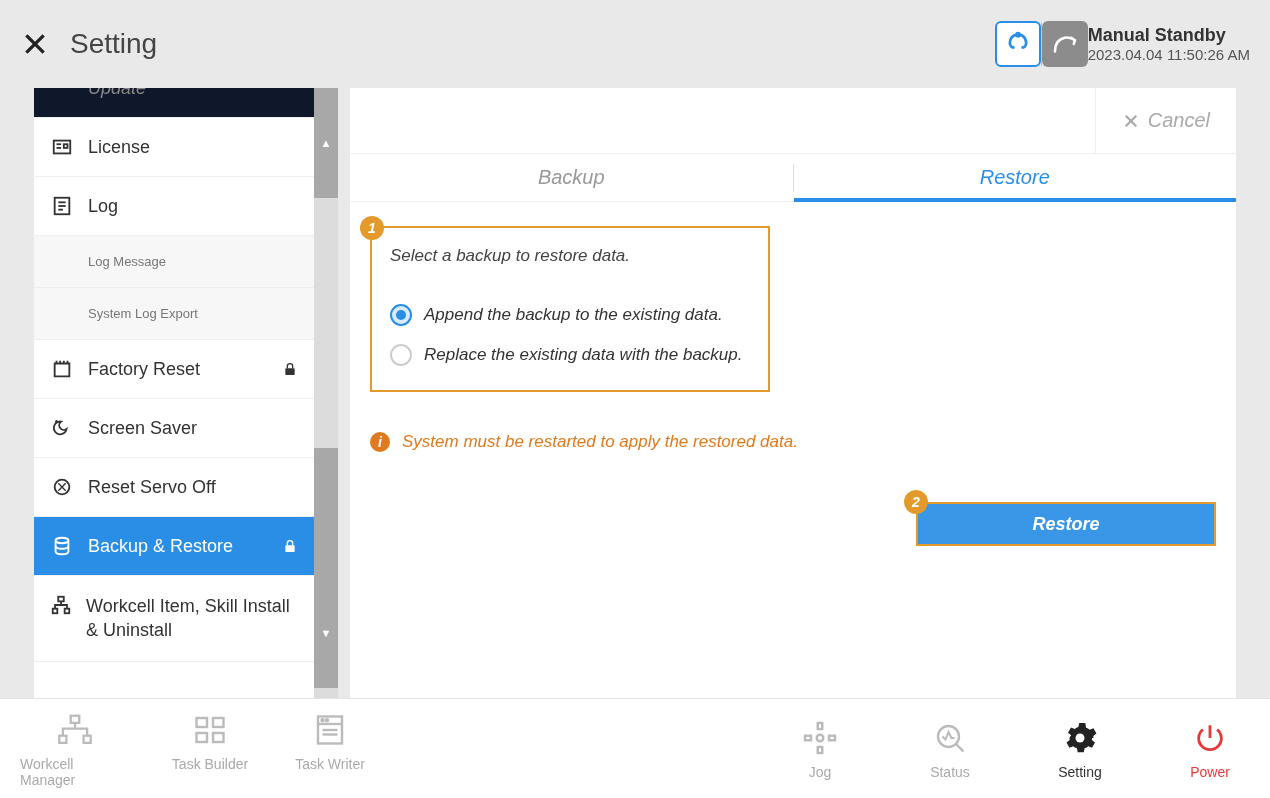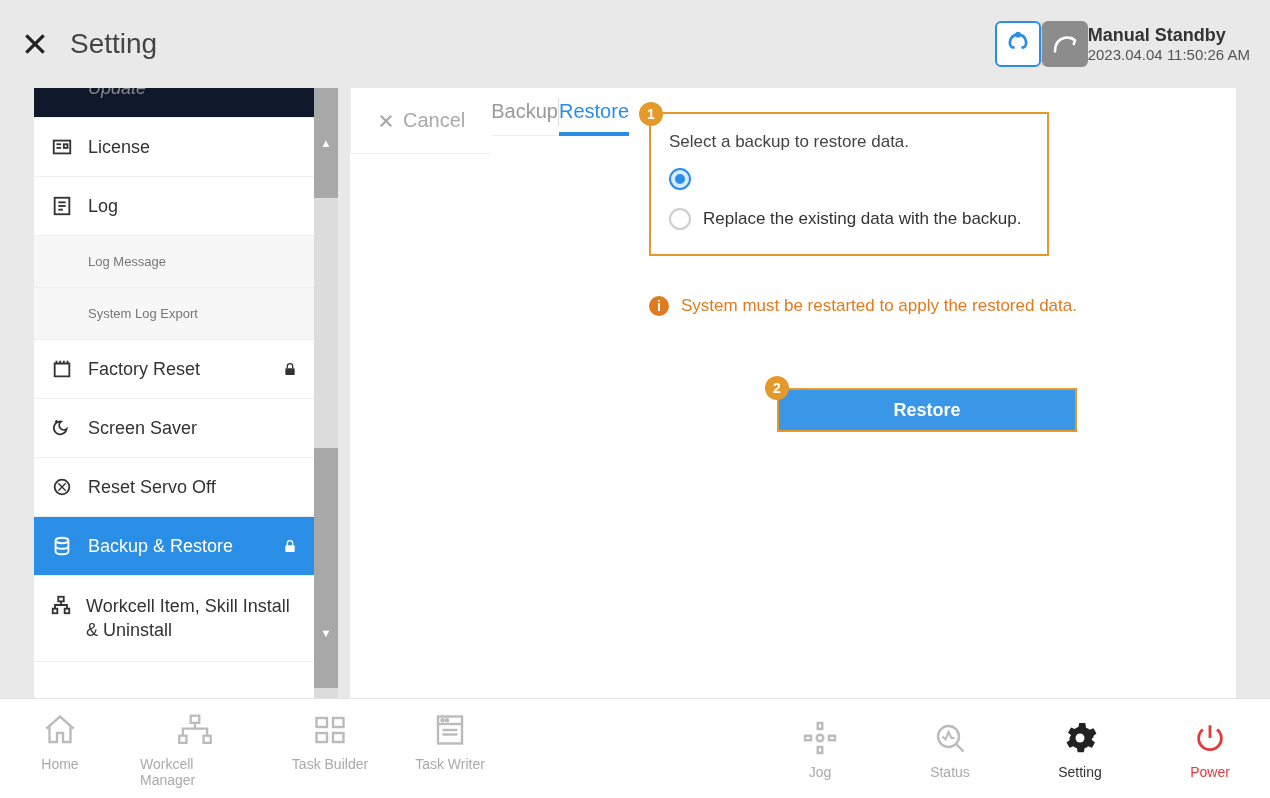--- a/index.html
+++ b/index.html
@@ -24,32 +24,32 @@
   .scroll-arrow { position: absolute; left: 0; right: 0; height: 22px; display:flex; align-items:center; justify-content:center; color:#fff; font-size:11px; }
   .sb-item { display: flex; align-items: center; padding: 18px 16px; border-bottom: 1px solid #eee; font-size: 18px; color: #333; cursor: pointer; gap: 14px; }
   .sb-item.partial { padding-top: 0; height:30px; align-items:flex-end; color:#888; font-size:18px; padding-left:54px; background:#0f172a;font-style:italic; }
   .sb-item.sub { padding-left: 54px; background: #f7f7f7; color: #777; font-size: 13px; }
   .sb-item.active { background: #2a8ee6; color: #fff; }
   .sb-item .icon { width: 24px; display: flex; justify-content: center; }
   .sb-item .lock { margin-left: auto; }
   .sb-item.multi { align-items: flex-start; }
   .sb-item.multi .label { line-height: 1.35; }
   .content-wrap { flex: 1; display: flex; padding-right: 34px; padding-left: 10px; }
-  .content { flex: 1; background: #fff; display: flex; flex-direction: row; position: relative; }
+  .content { flex: 1; background: #fff; display: flex; flex-direction: column; position: relative; font-style: italic; }
   .actions { height: 66px; display: flex; justify-content: flex-end; border-bottom: 1px solid #eee; }
   .action-btn { display: flex; align-items: center; gap: 8px; padding: 0 26px; font-size: 20px; color: #aaa; border-left: 1px solid #eee; cursor: pointer; }
   .tabs { display: flex; height: 48px; border-bottom: 1px solid #eee; }
   .tab { flex: 1; display: flex; align-items: center; justify-content: center; font-size: 20px; color: #999; cursor: pointer; position: relative; }
   .tab.active { color: #2a8ee6; }
   .tab.active::after { content: ""; position: absolute; left: 0; right: 0; bottom: -1px; height: 4px; background: #2a8ee6; }
   .tab-sep { width: 1px; height: 28px; background: #ddd; align-self: center; }
   .panel { padding: 24px 20px; position: relative; }
   .callout { border: 2px solid #e39a2b; padding: 18px 18px 24px 18px; width: 400px; position: relative; }
   .callout-num { position: absolute; width: 24px; height: 24px; border-radius: 50%; background: #e39a2b; color: #fff; font-size: 14px; font-weight: 700; display: flex; align-items: center; justify-content: center; top: -12px; left: -12px; }
-  .callout-title { font-size: 17px; color: #444; margin-bottom: 16px; }
+  .callout-title { font-size: 17px; color: #444; margin-bottom: 38px; }
   .radio-row { display: flex; align-items: center; gap: 12px; font-size: 17px; color: #333; margin-bottom: 18px; cursor: pointer; }
   .radio-row:last-child { margin-bottom: 0; }
   .radio-outer { width: 22px; height: 22px; border-radius: 50%; border: 2px solid #ccc; display: flex; align-items: center; justify-content: center; }
   .radio-outer.checked { border-color: #2a8ee6; background: #d7ecfb; }
   .radio-inner { width: 10px; height: 10px; border-radius: 50%; background: #2a8ee6; }
   .info-row { display: flex; align-items: center; gap: 12px; margin-top: 40px; color: #e07a1e; font-size: 17px; }
   .info-icon { width: 20px; height: 20px; border-radius: 50%; background: #e07a1e; color: #fff; display: flex; align-items: center; justify-content: center; font-weight: 700; font-size: 14px; }
   .restore-wrap { position: absolute; right: 20px; top: 300px; }
   .restore-btn { width: 300px; height: 44px; background: #3a97e8; color: #fff; font-size: 18px; font-weight: 600; display: flex; align-items: center; justify-content: center; border: 2px solid #e39a2b; cursor: pointer; position: relative; }
   .restore-num { position: absolute; width: 24px; height: 24px; border-radius: 50%; background: #e39a2b; color: #fff; font-size: 14px; font-weight: 700; display: flex; align-items: center; justify-content: center; top: -14px; left: -14px; }
@@ -223,20 +223,21 @@
           </div>
       </div>
       <div class="panel">
         <div class="callout">
           <div class="callout-num">1</div>
           <div class="callout-title">Select a backup to restore data.</div>
           <div class="radio-row">
             <span class="radio-outer checked">
                 <span class="radio-inner"></span>
               </span>
+            <span>Append the backup to the existing data.</span>
           </div>
           <div class="radio-row">
             <span class="radio-outer"></span>
             <span>Replace the existing data with the backup.</span>
           </div>
         </div>
         <div class="info-row">
           <span class="info-icon">i</span>
           <span>System must be restarted to apply the restored data.</span>
         </div>
@@ -246,29 +247,20 @@
             <span>Restore</span>
           </div>
         </div>
       </div>
     </div>
   </div>
 </div>
 
 <div class="bottom-nav">
   <div class="nav-group-left">
-    <div class="nav-item">
-      <div class="ni-icon">
-          <svg width="36" height="36" viewBox="0 0 24 24" fill="none" stroke="#bbb" stroke-width="1.6">
-            <path d="M3 11l9-8 9 8"></path>
-            <path d="M5 10v10h5v-6h4v6h5V10"></path>
-          </svg>
-        </div>
-      <span>Home</span>
-    </div>
     <div class="nav-item" style="width:110px">
       <div class="ni-icon">
           <svg width="40" height="36" viewBox="0 0 28 24" fill="none" stroke="#bbb" stroke-width="1.6">
             <rect x="11" y="2" width="6" height="5"></rect>
             <rect x="3" y="16" width="5" height="5"></rect>
             <rect x="20" y="16" width="5" height="5"></rect>
             <path d="M14 7v4M14 11H5.5v5M14 11h8.5v5"></path>
           </svg>
         </div>
       <span>Workcell Manager</span>

